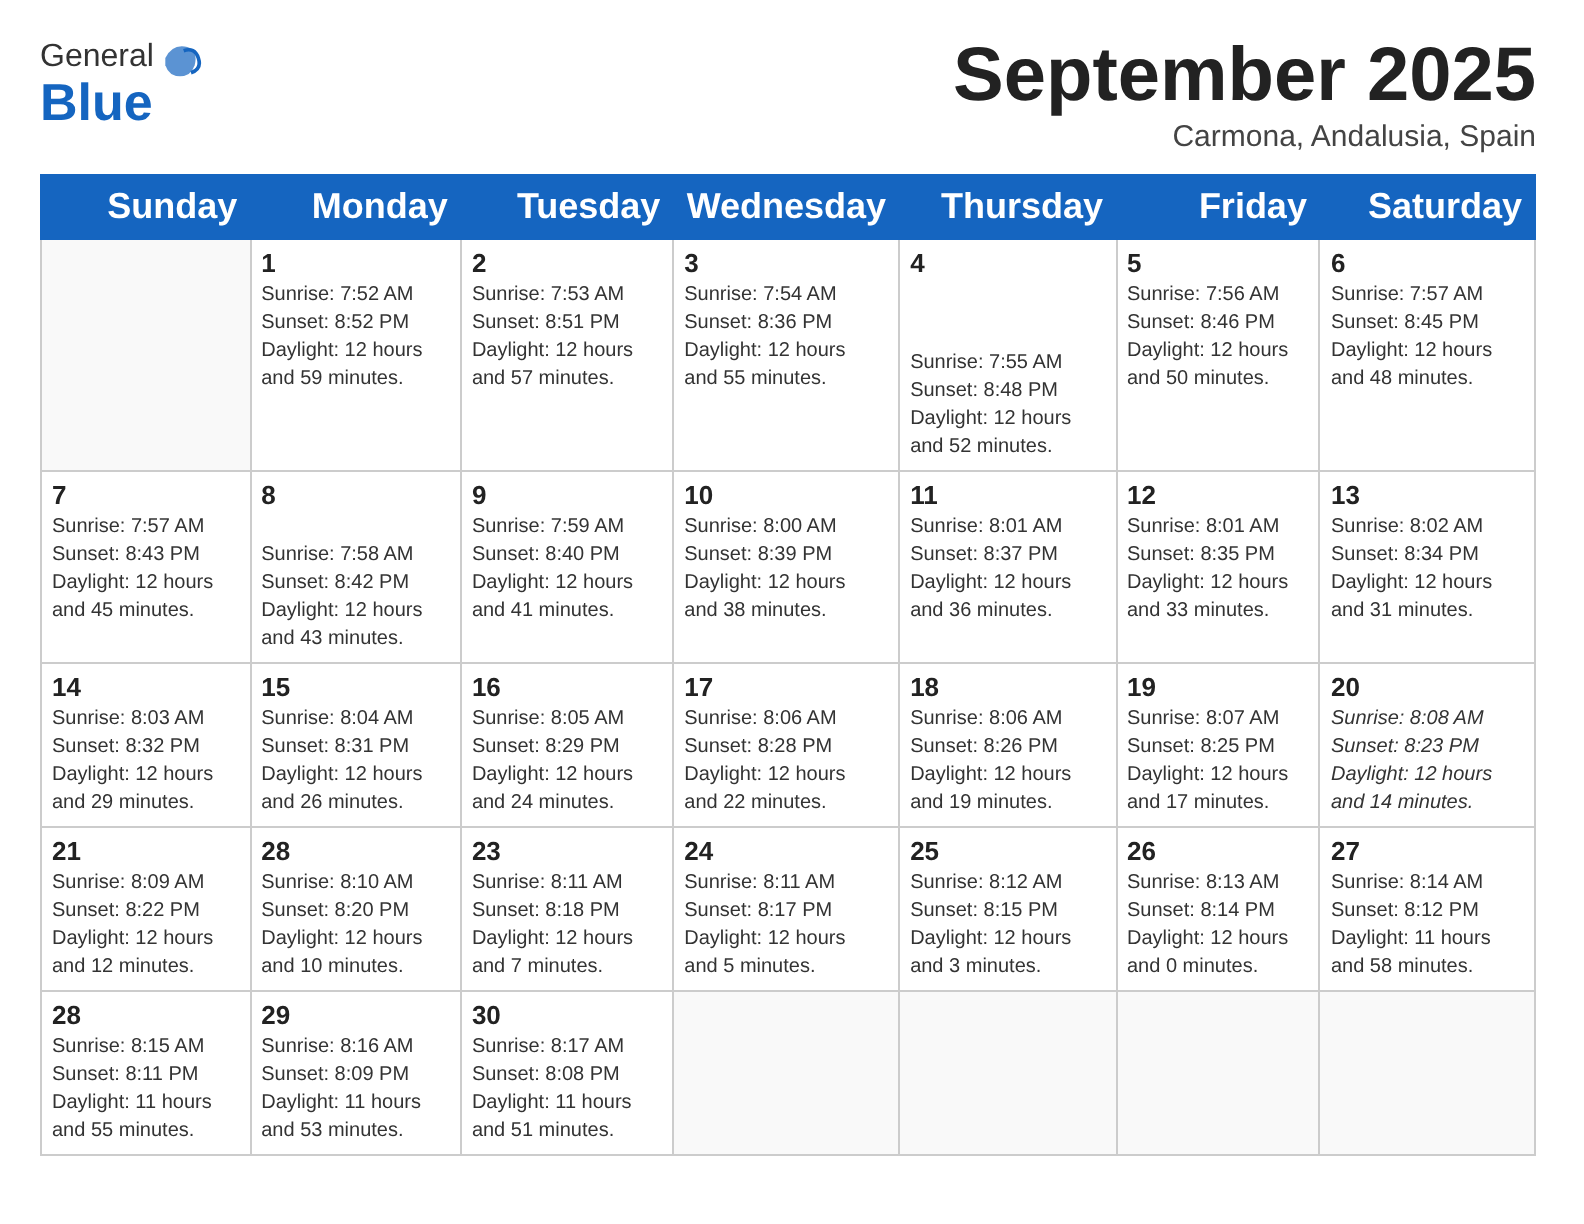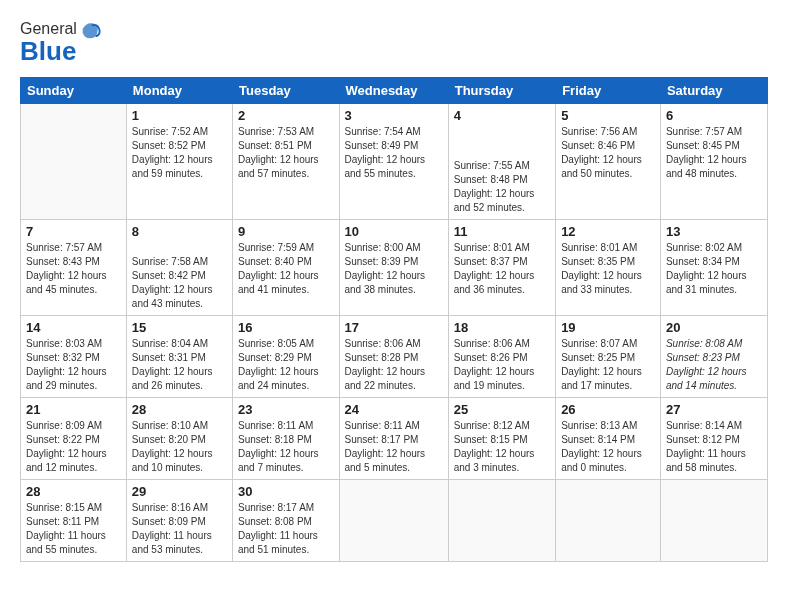--- a/index.html
+++ b/index.html
@@ -47,23 +47,23 @@
       color: #444;
     }
     .calendar {
       width: 100%;
       border-collapse: collapse;
       border: 1px solid #ccc;
     }
     .calendar th {
       background: #1565c0;
       color: #fff;
-      font-size: 13px;
+      font-size: 18px;
       padding: 5px 6px;
-      text-align: left;
+      text-align: right;
       border: 1px solid #1565c0;
     }
     .calendar td {
       vertical-align: top;
       border: 1px solid #ccc;
       padding: 4px 5px;
       width: 113px;
       min-height: 80px;
       font-size: 10.5px;
       color: #333;
@@ -94,20 +94,24 @@
         <div style="display:flex;align-items:center;">
           <span class="logo-general">General</span>
           <svg class="logo-icon" viewBox="0 0 24 24" fill="#1565c0">
             <path d="M4 12 Q8 4 16 6 Q22 8 20 16 Q18 22 12 22 Q6 22 4 16 Z" fill="#1565c0" opacity="0.7"></path>
             <path d="M14 8 Q20 6 22 12 Q24 18 18 20" fill="none" stroke="#1565c0" stroke-width="2"></path>
           </svg>
         </div>
         <div class="logo-blue" style="font-size:26px;font-weight:bold;color:#1565c0;margin-top:-4px;">Blue</div>
       </div>
     </div>
+    <div class="title-block">
+      <div class="month-title">September 2025</div>
+      <div class="subtitle">Carmona, Andalusia, Spain</div>
+    </div>
   </div>
 
   <table class="calendar">
     <thead>
       <tr>
 
       <th>Sunday</th>
           <th>Monday</th>
           <th>Tuesday</th>
           <th>Wednesday</th>
@@ -129,21 +133,21 @@
           <td>
             <div class="day-num">2</div>
             <div class="day-info" style="white-space: pre-line;">Sunrise: 7:53 AM
 Sunset: 8:51 PM
 Daylight: 12 hours
 and 57 minutes.</div>
           </td>
           <td>
             <div class="day-num">3</div>
             <div class="day-info" style="white-space: pre-line;">Sunrise: 7:54 AM
-Sunset: 8:49 PM
+Sunset: 8:36 PM
 Daylight: 12 hours
 and 55 minutes.</div>
           </td>
           <td>
             <div class="day-num">4</div>
             <div class="day-info" style="white-space: pre-line; margin-top: 36px;">Sunrise: 7:55 AM
 Sunset: 8:48 PM
 Daylight: 12 hours
 and 52 minutes.</div>
           </td>

